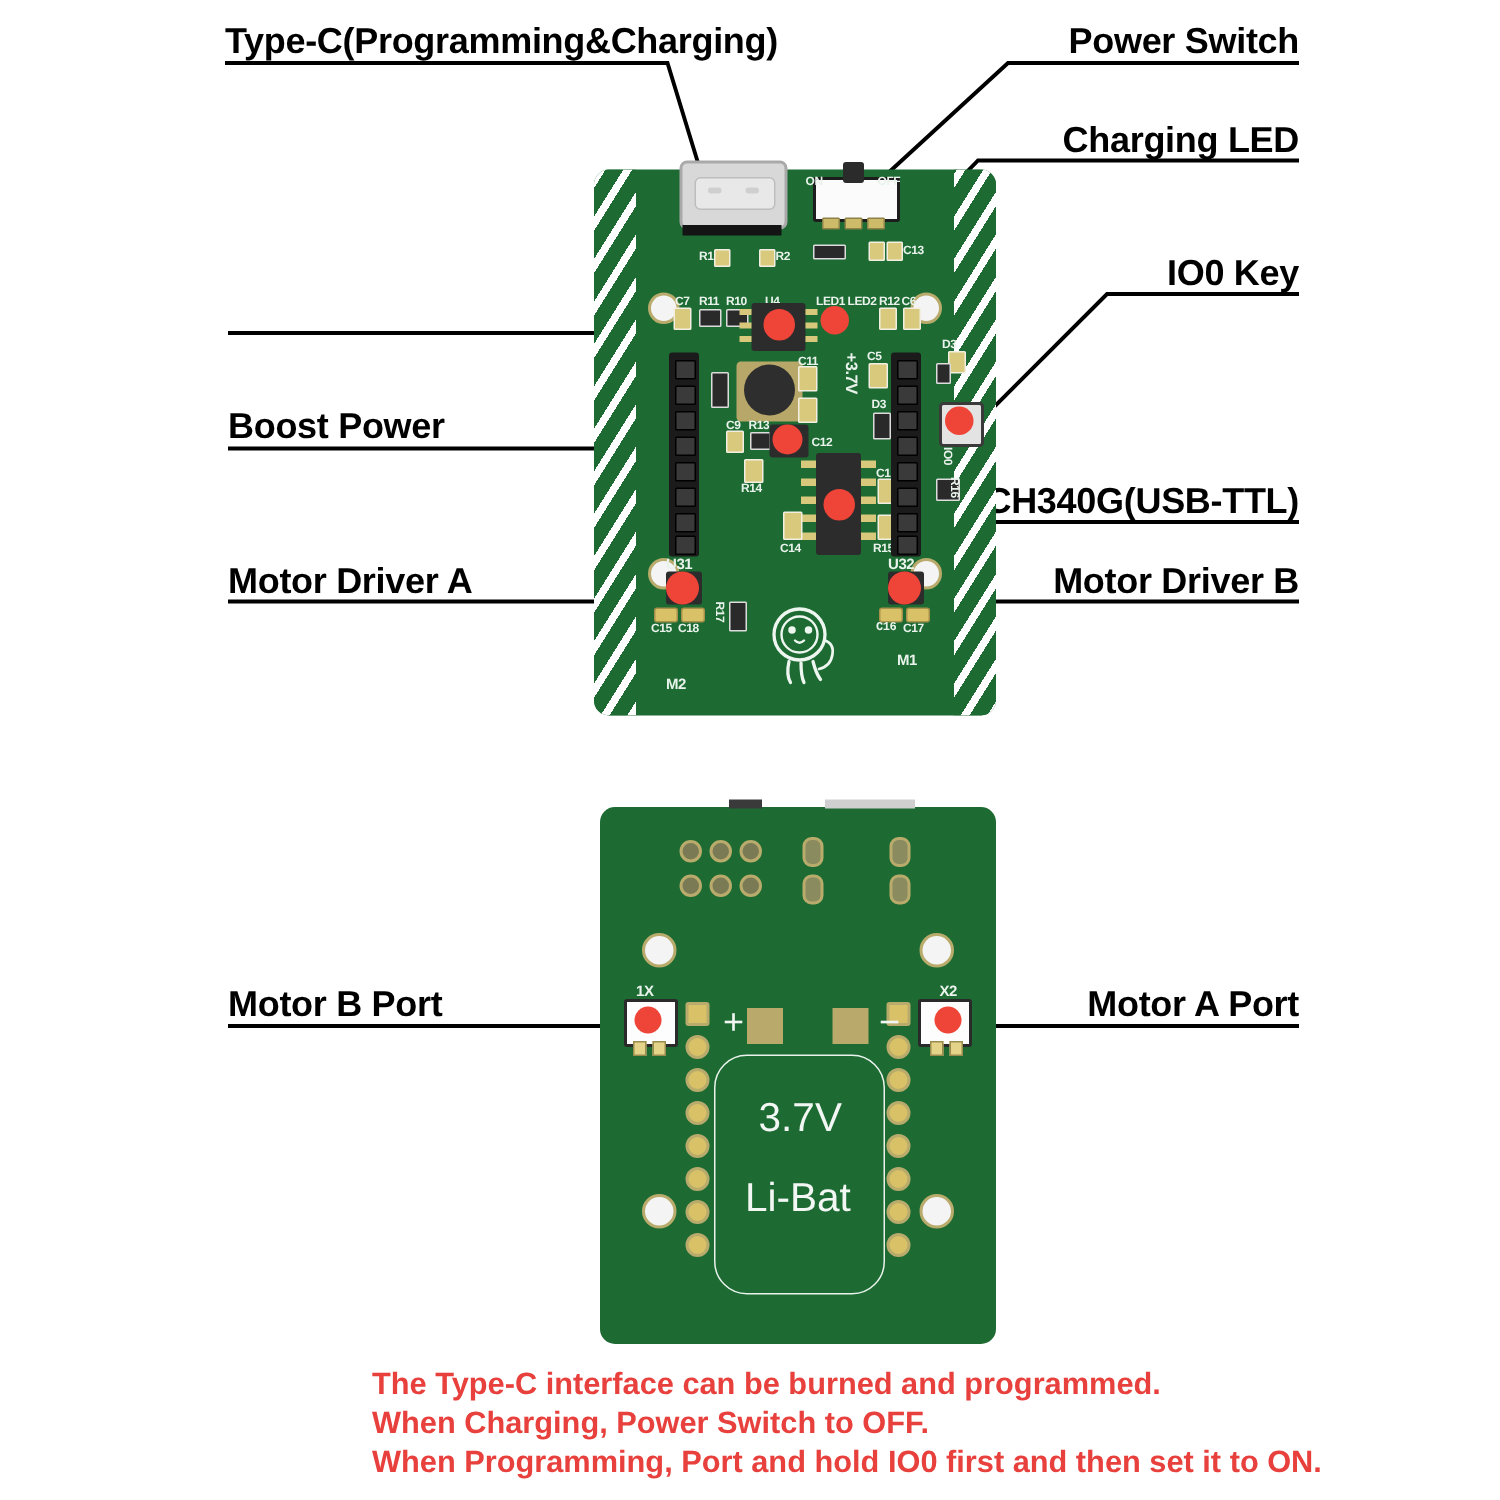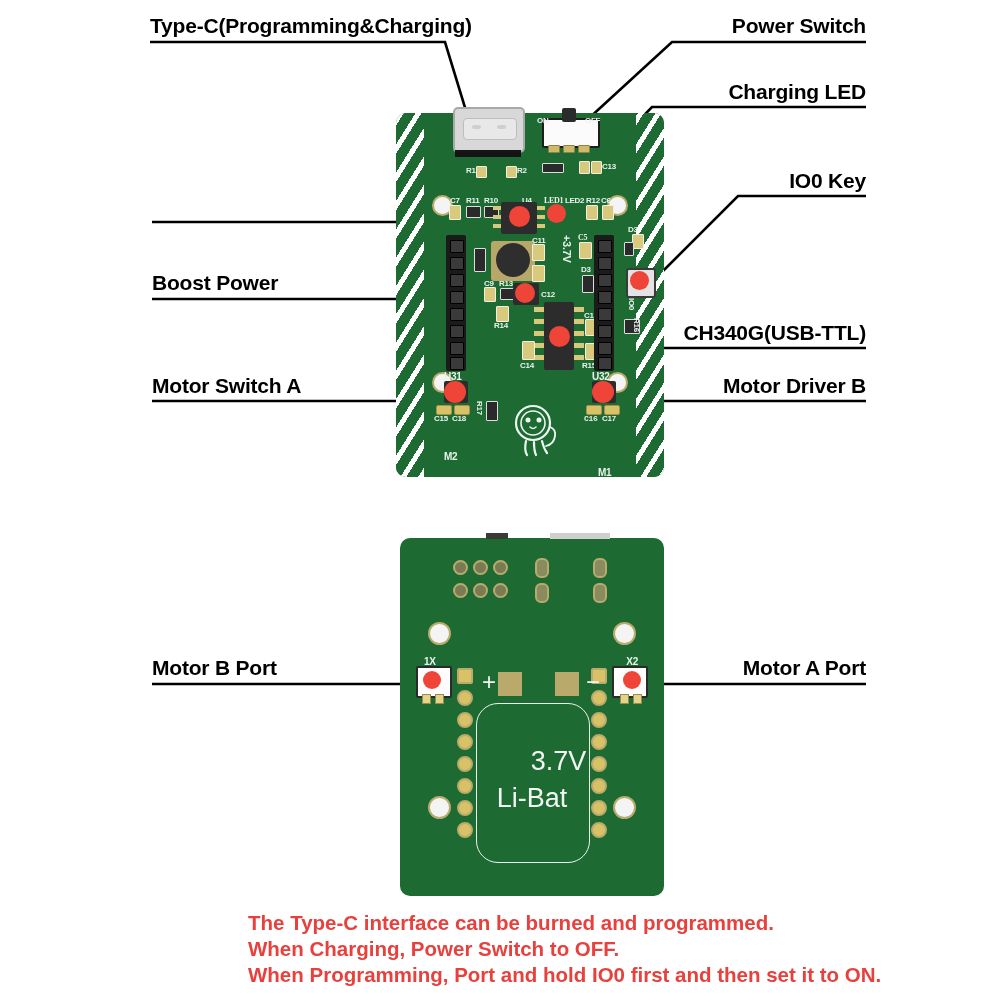--- a/index.html
+++ b/index.html
@@ -5,21 +5,21 @@
   html,body{margin:0;padding:0;}
   body{
     width:1000px;height:1000px;background:#ffffff;
     font-family:"Liberation Sans", sans-serif;
     position:relative;overflow:hidden;
   }
   .stage{position:absolute;left:0;top:0;width:1000px;height:1000px;}
 
   
   .callout{position:absolute;white-space:nowrap;color:#000;
-    font-size:21px;font-weight:700;letter-spacing:-0.2px;}
+    font-size:24px;font-weight:700;letter-spacing:-0.2px;}
   .callout.r{text-align:right;}
 
   
   svg.leaders{position:absolute;left:0;top:0;width:1000px;height:1000px;
     pointer-events:none;}
 
   
   .board{position:absolute;background:#1d6b33;border-radius:10px;}
   .board .inner{position:absolute;inset:0;}
 
@@ -105,21 +105,21 @@
       <path d="M866 684 H647"></path>
     </g>
   </svg>
 
   <div class="callout" style="left:150px;top:14px;">Type-C(Programming&amp;Charging)</div>
   <div class="callout r" style="right:134px;top:14px;">Power Switch</div>
   <div class="callout r" style="right:134px;top:80px;">Charging LED</div>
   <div class="callout r" style="right:134px;top:169px;">IO0 Key</div>
   <div class="callout" style="left:152px;top:271px;">Boost Power</div>
   <div class="callout r" style="right:134px;top:321px;">CH340G(USB-TTL)</div>
-  <div class="callout" style="left:152px;top:374px;">Motor Switch A</div>
+  <div class="callout" style="left:152px;top:374px;">Motor Driver A</div>
   <div class="callout r" style="right:134px;top:374px;">Motor Driver B</div>
   <div class="callout" style="left:152px;top:656px;">Motor B Port</div>
   <div class="callout r" style="right:134px;top:656px;">Motor A Port</div>
 
   <div class="board" style="left:396px;top:113px;width:268px;height:364px;">
     <div class="inner">
       <div class="hatch l"></div>
       <div class="hatch r"></div>
 
       <div class="hole" style="left:36px;top:82px;width:17px;height:17px;"></div>
@@ -149,22 +149,22 @@
       <div class="silk" style="left:206px;top:49px;">C13</div>
 
       <div class="cap" style="left:80px;top:53px;width:9px;height:10px;"></div>
       <div class="cap" style="left:110px;top:53px;width:9px;height:10px;"></div>
       <div class="silk" style="left:70px;top:53px;">R1</div>
       <div class="silk" style="left:121px;top:53px;">R2</div>
 
       <div class="silk" style="left:54px;top:83px;">C7</div>
       <div class="silk" style="left:70px;top:83px;">R11</div>
       <div class="silk" style="left:88px;top:83px;">R10</div>
-      <div class="silk" style="left:126px;top:83px;">U4</div>
-      <div class="silk" style="left:148px;top:83px;font-family:Liberation Serif, serif;">LED1</div>
+      <div class="silk" style="left:114px;top:83px;">U4</div>
+      <div class="silk" style="left:148px;top:83px;">LED1</div>
       <div class="silk" style="left:169px;top:83px;">LED2</div>
       <div class="silk" style="left:190px;top:83px;">R12</div>
       <div class="silk" style="left:205px;top:83px;">C6</div>
 
       <div class="cap" style="left:53px;top:92px;width:10px;height:13px;"></div>
       <div class="res" style="left:70px;top:93px;width:13px;height:10px;"></div>
       <div class="res" style="left:88px;top:93px;width:13px;height:10px;"></div>
       <div class="cap" style="left:190px;top:92px;width:10px;height:13px;"></div>
       <div class="cap" style="left:206px;top:92px;width:10px;height:13px;"></div>
 
@@ -181,21 +181,21 @@
       <div class="dot" style="left:151px;top:91px;width:19px;height:19px;"></div>
 
       <div style="position:absolute;left:95px;top:128px;width:44px;height:40px;background:#b7a86a;border-radius:3px;"></div>
       <div style="position:absolute;left:100px;top:130px;width:34px;height:34px;background:#2e2e2e;border-radius:50%;"></div>
       <div class="res" style="left:78px;top:135px;width:10px;height:22px;"></div>
 
       <div class="silk" style="left:136px;top:123px;">C11</div>
       <div class="cap" style="left:136px;top:131px;width:11px;height:15px;"></div>
       <div class="cap" style="left:136px;top:152px;width:11px;height:15px;"></div>
 
-      <div class="silk" style="left:182px;top:120px;font-family:Liberation Serif, serif;">C5</div>
+      <div class="silk" style="left:182px;top:120px;">C5</div>
       <div class="cap" style="left:183px;top:129px;width:11px;height:15px;"></div>
 
       <div class="silk vert" style="left:177px;top:122px;font-size:11px;">+3.7V</div>
 
       <div class="silk" style="left:88px;top:166px;">C9</div>
       <div class="silk" style="left:103px;top:166px;">R13</div>
       <div class="cap" style="left:88px;top:174px;width:10px;height:13px;"></div>
       <div class="res" style="left:104px;top:175px;width:12px;height:10px;"></div>
       <div class="ic" style="left:117px;top:170px;width:26px;height:22px;"></div>
       <div class="dot" style="left:119px;top:170px;width:20px;height:20px;"></div>
@@ -283,21 +283,21 @@
           <circle cx="27" cy="22" r="12" stroke-width="1.6"></circle>
           <circle cx="22" cy="19" r="1.4" fill="#eef6f0"></circle>
           <circle cx="33" cy="19" r="1.4" fill="#eef6f0"></circle>
           <path d="M24 26 q3 3 6 0" stroke-width="1.6"></path>
           <path d="M44 26 q6 2 5 9 q-1 8 -9 10" stroke-width="1.8"></path>
           <path d="M20 40 q-2 9 1 14 M28 41 q0 9 2 13 M36 40 q2 8 5 12"></path>
         </g>
       </svg>
 
       <div class="silk big" style="left:48px;top:338px;">M2</div>
-      <div class="silk big" style="left:202px;top:322px;margin-top:32px;">M1</div>
+      <div class="silk big" style="left:202px;top:322px;">M1</div>
     </div>
   </div>
 
   <div class="board" style="left:400px;top:538px;width:264px;height:358px;">
     <div class="inner">
 
       <div style="position:absolute;left:86px;top:-5px;width:22px;height:6px;background:#3a3a3a;"></div>
       <div style="position:absolute;left:150px;top:-5px;width:60px;height:6px;background:#cfcfcf;"></div>
 
       <div class="vias" style="left:53px;top:22px;width:11px;height:11px;"></div>
@@ -346,21 +346,21 @@
       <div class="vias" style="right:57px;top:240px;width:12px;height:12px;background:#d8c166;"></div>
       <div class="vias" style="right:57px;top:262px;width:12px;height:12px;background:#d8c166;"></div>
       <div class="vias" style="right:57px;top:284px;width:12px;height:12px;background:#d8c166;"></div>
 
       <div class="bigpad" style="left:98px;top:134px;width:24px;height:24px;"></div>
       <div class="bigpad" style="left:155px;top:134px;width:24px;height:24px;"></div>
       <div class="plusminus" style="left:82px;top:130px;">+</div>
       <div class="plusminus" style="left:186px;top:130px;">−</div>
 
       <div class="batoutline" style="left:76px;top:165px;width:112px;height:158px;"></div>
-      <div class="batlabel" style="left:76px;top:208px;width:115px;margin-left:25px;">3.7V</div>
+      <div class="batlabel" style="left:76px;top:192px;width:115px;">3.7V</div>
       <div class="batlabel" style="left:76px;top:245px;width:112px;">Li-Bat</div>
     </div>
   </div>
 
   <div class="warn" style="left:248px;top:910px;">The Type-C interface can be burned and programmed.</div>
   <div class="warn" style="left:248px;top:936px;">When Charging, Power Switch to OFF.</div>
   <div class="warn" style="left:248px;top:962px;">When Programming, Port and hold IO0 first and then set it to ON.</div>
 
 </div>
 

